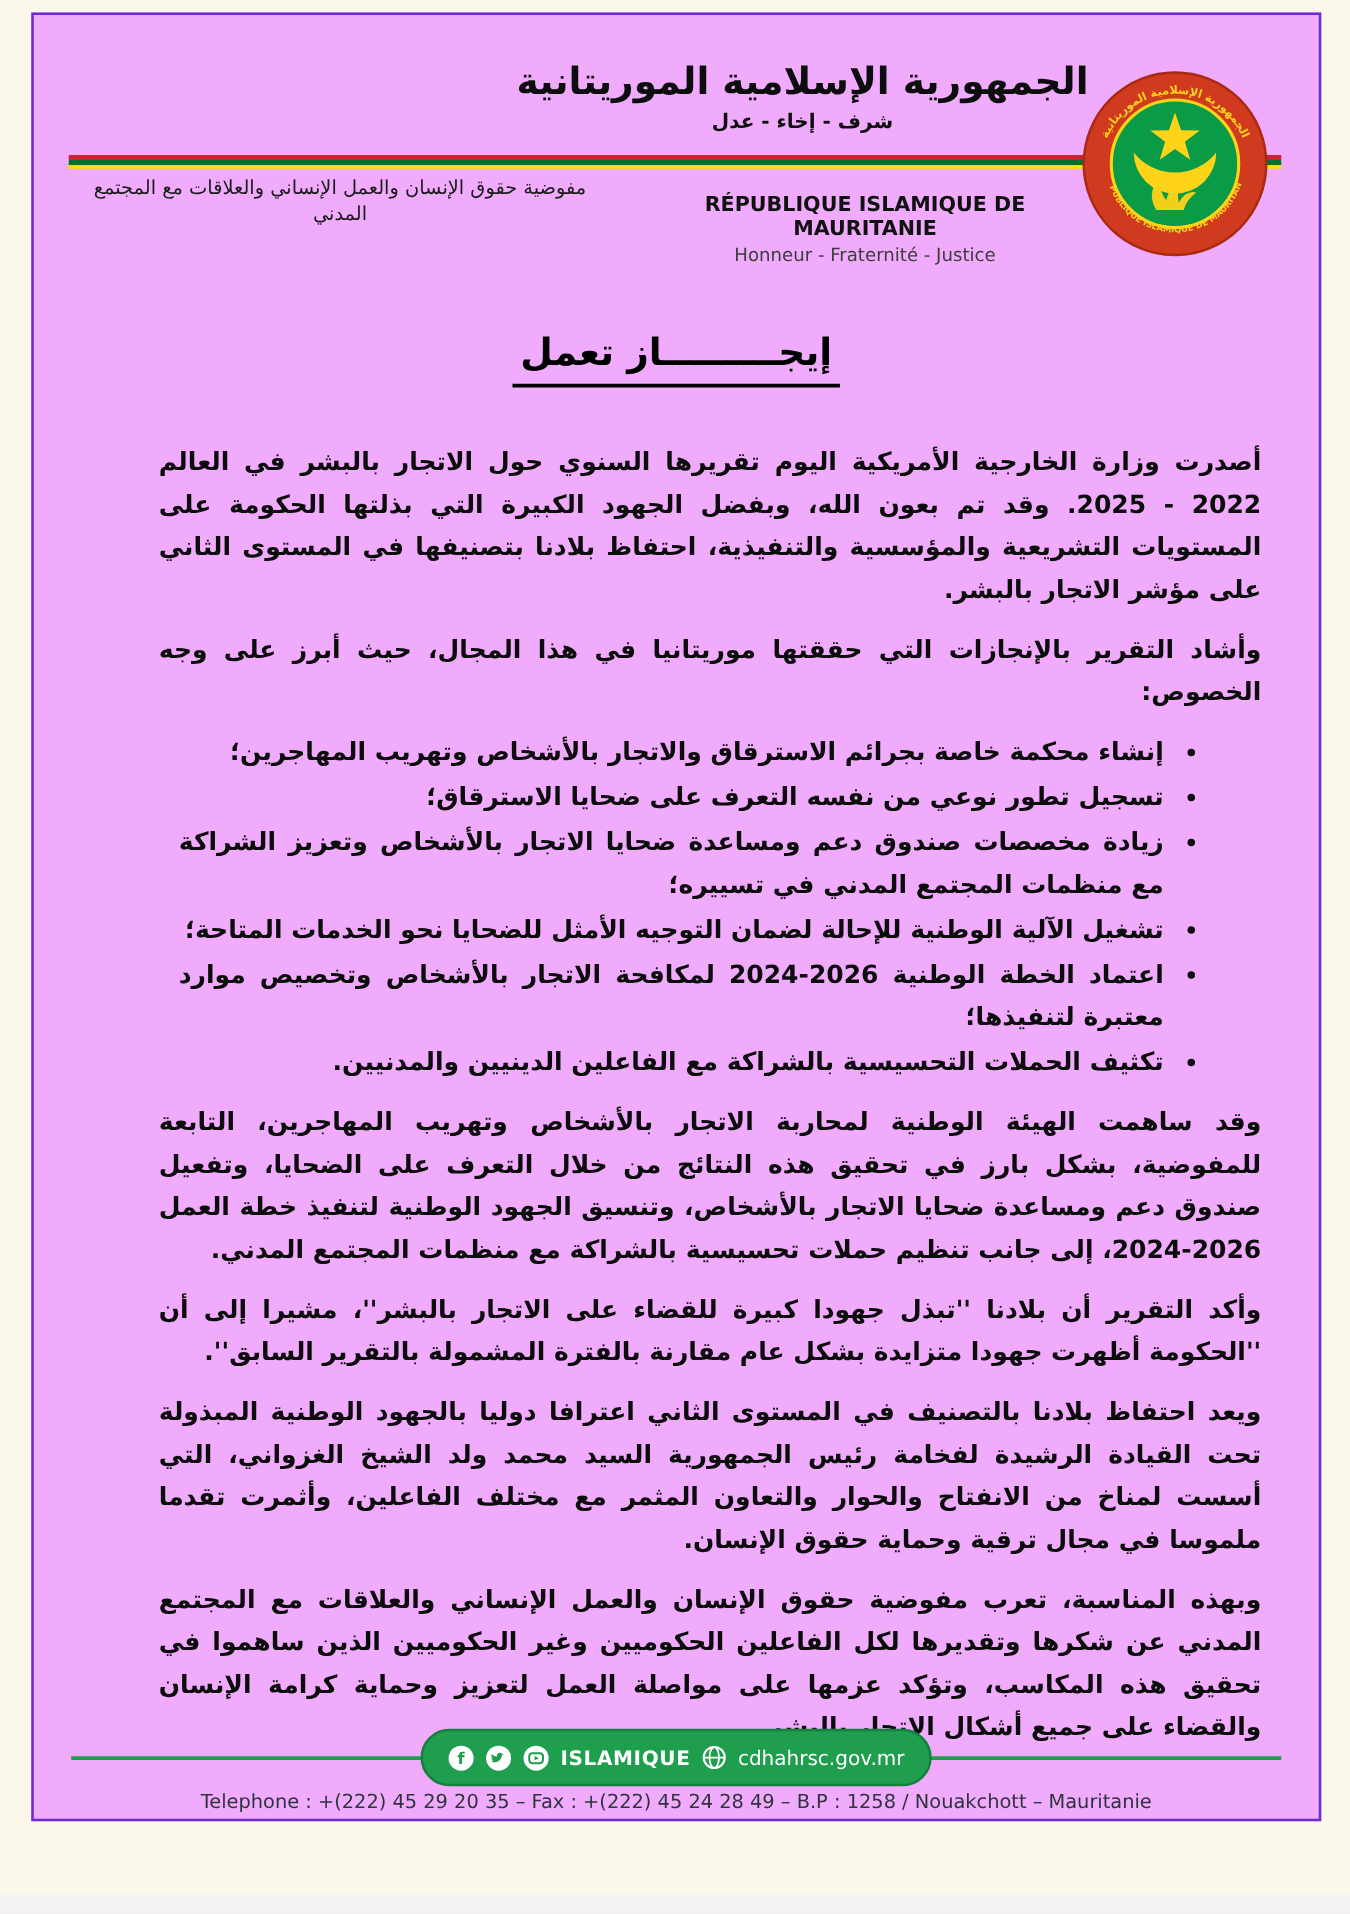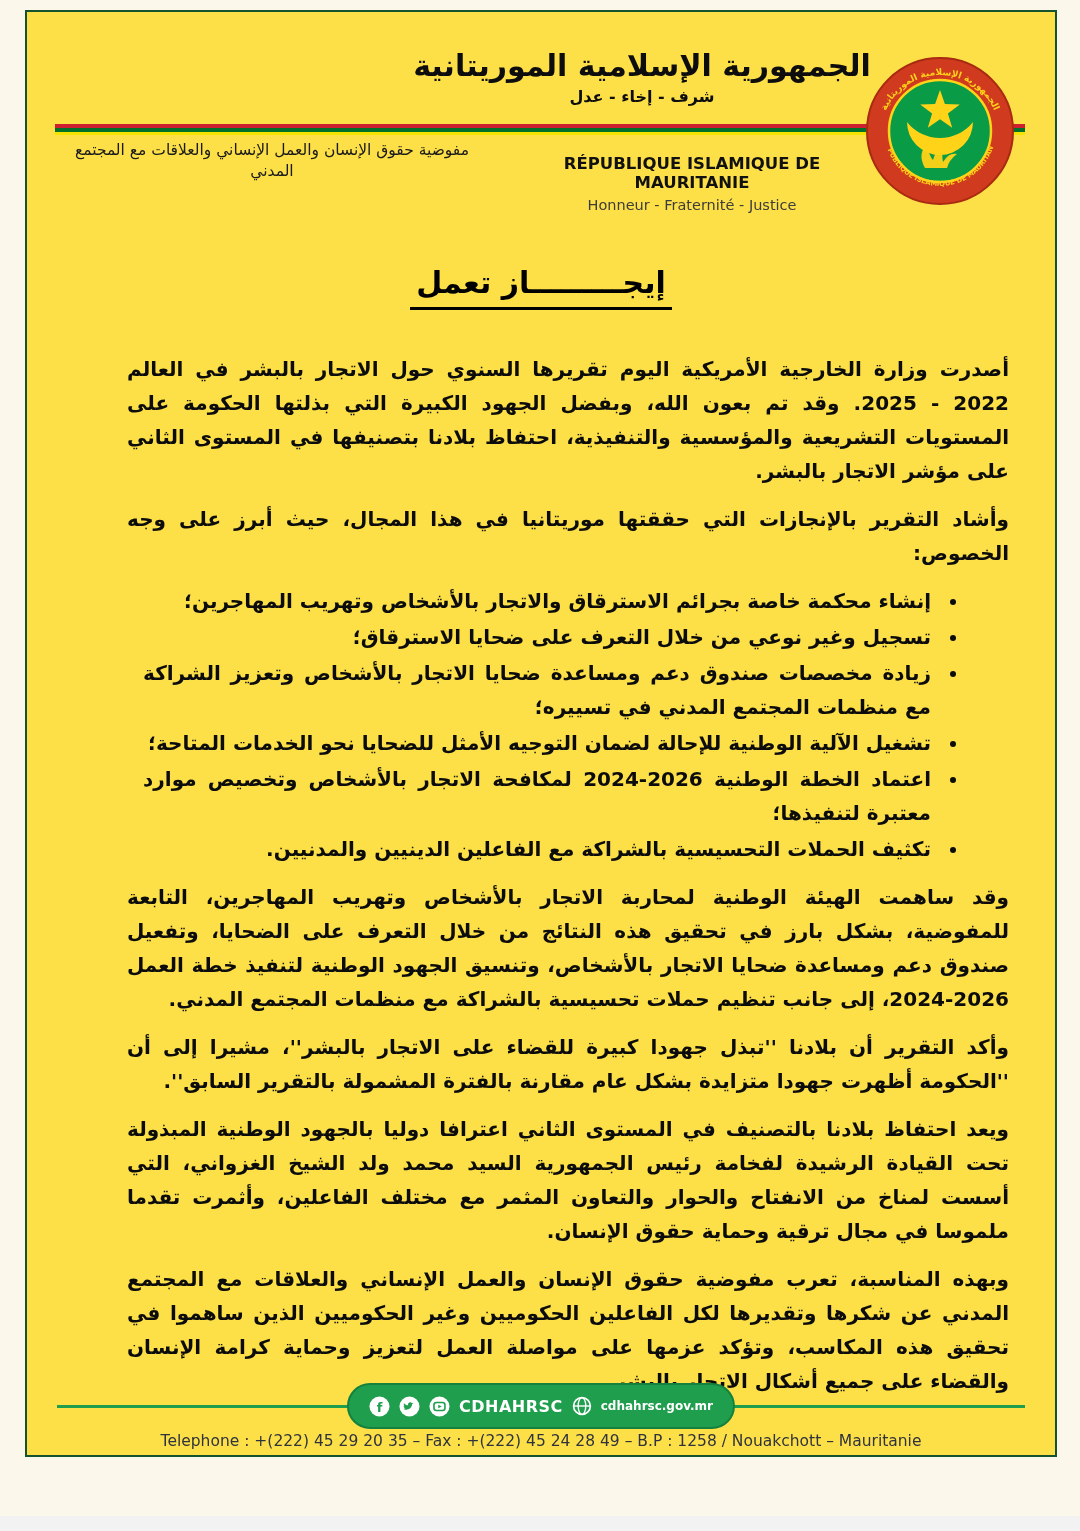--- a/index.html
+++ b/index.html
@@ -10,22 +10,22 @@
     font-family:"DejaVu Sans", sans-serif;
     overflow:hidden;
   }
   .bottom-strip {
     position:absolute; left:0; bottom:0; width:100%; height:15px;
     background:#f2f2f2;
   }
   .page {
     position:absolute; left:25px; top:10px;
     width:1032px; height:1447px;
-    background:#fde047;
-    border:2px solid #14532d;
+    background:#f0abfc;
+    border:2px solid #6d28d9;
   }
   
   .ar-title-block {
     position:absolute; top:36px; left:330px; width:570px;
     text-align:center; direction:rtl;
   }
   .ar-title {
     font-size:30px; font-weight:bold; color:#0d0d0d;
     letter-spacing:0px;
   }
@@ -87,21 +87,21 @@
     background:#1f9e4e;
   }
   .pill {
     position:absolute; top:1371px; left:50%; transform:translateX(-50%);
     height:46px; padding:0 20px;
     background:#1f9e4e; border:2px solid #15813e; border-radius:26px;
     display:flex; align-items:center; gap:9px;
     color:#fff; white-space:nowrap;
   }
   .pill .handle { font-size:16px; font-weight:bold; letter-spacing:0.5px; }
-  .pill .site { font-size:12px; font-weight:bold; }
+  .pill .site { font-size:16px; font-weight:normal; }
   .pill svg { display:block; }
   .phone-line {
     position:absolute; top:1420px; left:0; width:100%;
     text-align:center; font-size:15.5px; color:#2e333d;
   }
 </style>
 </head>
 <body>
 
 <div class="page">
@@ -152,21 +152,21 @@
 
   <div class="doc-title-wrap">
     <span class="doc-title">إيجـــــــــاز تعمل</span>
   </div>
 
   <div class="content">
     <p>أصدرت وزارة الخارجية الأمريكية اليوم تقريرها السنوي حول الاتجار بالبشر في العالم 2022 - 2025. وقد تم بعون الله، وبفضل الجهود الكبيرة التي بذلتها الحكومة على المستويات التشريعية والمؤسسية والتنفيذية، احتفاظ بلادنا بتصنيفها في المستوى الثاني على مؤشر الاتجار بالبشر.</p>
     <p>وأشاد التقرير بالإنجازات التي حققتها موريتانيا في هذا المجال، حيث أبرز على وجه الخصوص:</p>
     <ul>
       <li>إنشاء محكمة خاصة بجرائم الاسترقاق والاتجار بالأشخاص وتهريب المهاجرين؛</li>
-      <li>تسجيل وغير نوعي من خلال التعرف على ضحايا الاسترقاق؛</li>
+      <li>تسجيل تطور نوعي من نفسه التعرف على ضحايا الاسترقاق؛</li>
       <li>زيادة مخصصات صندوق دعم ومساعدة ضحايا الاتجار بالأشخاص وتعزيز الشراكة مع منظمات المجتمع المدني في تسييره؛</li>
       <li>تشغيل الآلية الوطنية للإحالة لضمان التوجيه الأمثل للضحايا نحو الخدمات المتاحة؛</li>
       <li>اعتماد الخطة الوطنية 2026-2024 لمكافحة الاتجار بالأشخاص وتخصيص موارد معتبرة لتنفيذها؛</li>
       <li>تكثيف الحملات التحسيسية بالشراكة مع الفاعلين الدينيين والمدنيين.</li>
     </ul>
     <p>وقد ساهمت الهيئة الوطنية لمحاربة الاتجار بالأشخاص وتهريب المهاجرين، التابعة للمفوضية، بشكل بارز في تحقيق هذه النتائج من خلال التعرف على الضحايا، وتفعيل صندوق دعم ومساعدة ضحايا الاتجار بالأشخاص، وتنسيق الجهود الوطنية لتنفيذ خطة العمل 2026-2024، إلى جانب تنظيم حملات تحسيسية بالشراكة مع منظمات المجتمع المدني.</p>
     <p>وأكد التقرير أن بلادنا ''تبذل جهودا كبيرة للقضاء على الاتجار بالبشر''، مشيرا إلى أن ''الحكومة أظهرت جهودا متزايدة بشكل عام مقارنة بالفترة المشمولة بالتقرير السابق''.</p>
     <p>ويعد احتفاظ بلادنا بالتصنيف في المستوى الثاني اعترافا دوليا بالجهود الوطنية المبذولة تحت القيادة الرشيدة لفخامة رئيس الجمهورية السيد محمد ولد الشيخ الغزواني، التي أسست لمناخ من الانفتاح والحوار والتعاون المثمر مع مختلف الفاعلين، وأثمرت تقدما ملموسا في مجال ترقية وحماية حقوق الإنسان.</p>
     <p>وبهذه المناسبة، تعرب مفوضية حقوق الإنسان والعمل الإنساني والعلاقات مع المجتمع المدني عن شكرها وتقديرها لكل الفاعلين الحكوميين وغير الحكوميين الذين ساهموا في تحقيق هذه المكاسب، وتؤكد عزمها على مواصلة العمل لتعزيز وحماية كرامة الإنسان والقضاء على جميع أشكال الاتجار بالبشر</p>
 
@@ -186,21 +186,21 @@
           <path d="M5 13.5c4.5 1 8-1.5 8-5.2l1.6-.9-1.7-.4c-.8-1-2.4-.9-3.3.1-.6.7-.7 1.5-.4 2.2-1.7-.1-3.2-.9-4.2-2.1-.5 1.2-.2 2.4.8 3.1-.5 0-.9-.1-1.3-.3.1 1.1.9 2 2 2.3-.5.2-1 .2-1.5.1.4.8 1.1 1.1 0 1.1z" fill="#1f9e4e"></path>
         </svg>
     </span>
     <span>
       <svg width="21" height="21" viewBox="0 0 21 21">
           <circle cx="10.5" cy="10.5" r="10" fill="#fff"></circle>
           <rect x="5" y="6.5" width="11" height="8" rx="2.5" fill="none" stroke="#1f9e4e" stroke-width="1.6"></rect>
           <path d="M9.3 8.7 L12.8 10.5 L9.3 12.3 Z" fill="#1f9e4e"></path>
         </svg>
     </span>
-    <span class="handle">CDHAHRSC</span>
+    <span class="handle">ISLAMIQUE</span>
     <span>
       <svg width="20" height="20" viewBox="0 0 20 20">
           <circle cx="10" cy="10" r="8.4" fill="none" stroke="#fff" stroke-width="1.7"></circle>
           <ellipse cx="10" cy="10" rx="3.8" ry="8.4" fill="none" stroke="#fff" stroke-width="1.4"></ellipse>
           <line x1="1.6" y1="10" x2="18.4" y2="10" stroke="#fff" stroke-width="1.4"></line>
         </svg>
     </span>
     <span class="site">cdhahrsc.gov.mr</span>
   </div>
   <div class="phone-line">Telephone : +(222) 45 29 20 35 – Fax : +(222) 45 24 28 49 – B.P : 1258 / Nouakchott – Mauritanie</div>

